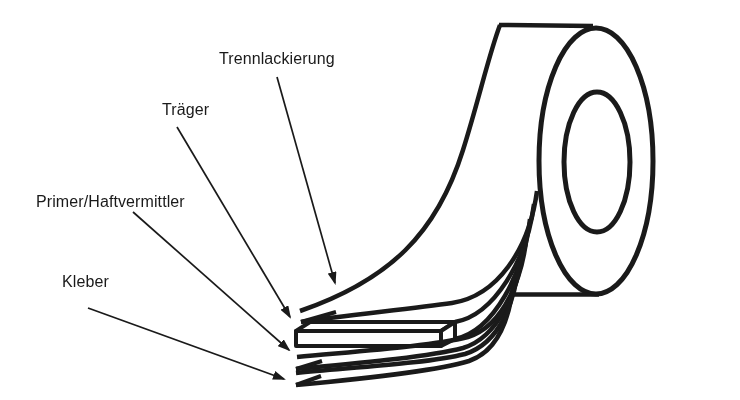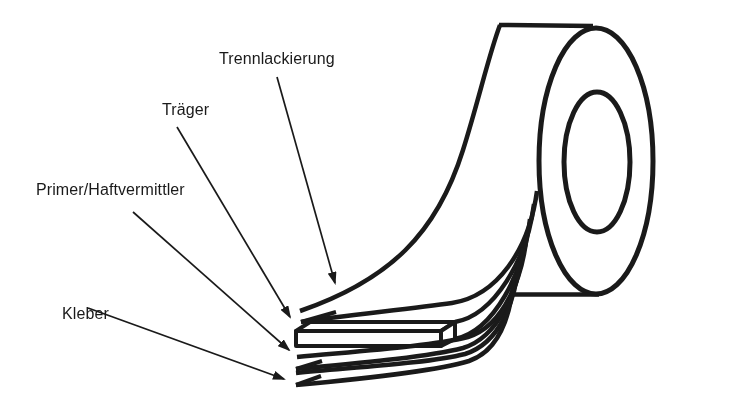--- a/index.html
+++ b/index.html
@@ -65,15 +65,15 @@
     <path class="ink-stroke" stroke-width="4.5" d="M 296,385 C 362,379 436,371 469,361 C 501,350 511,312 514,278"></path>
 
     <path class="arrow" marker-end="url(#ah)" d="M 277,77 L 335,283"></path>
     <path class="arrow" marker-end="url(#ah)" d="M 177,127 L 290,317"></path>
     <path class="arrow" marker-end="url(#ah)" d="M 133,212 L 289,350"></path>
     <path class="arrow" marker-end="url(#ah)" d="M 88,308 L 284,379"></path>
   </svg>
 
   <div class="lbl" style="left:219px;top:49px">Trennlackierung</div>
   <div class="lbl" style="left:162px;top:100px">Träger</div>
-  <div class="lbl" style="left:36px;top:180px">Primer/Haftvermittler</div>
-  <div class="lbl" style="left:62px;top:304px">Kleber</div>
+  <div class="lbl" style="left:36px;top:192px">Primer/Haftvermittler</div>
+  <div class="lbl" style="left:62px;top:272px">Kleber</div>
 </div>
 
 </body></html>

